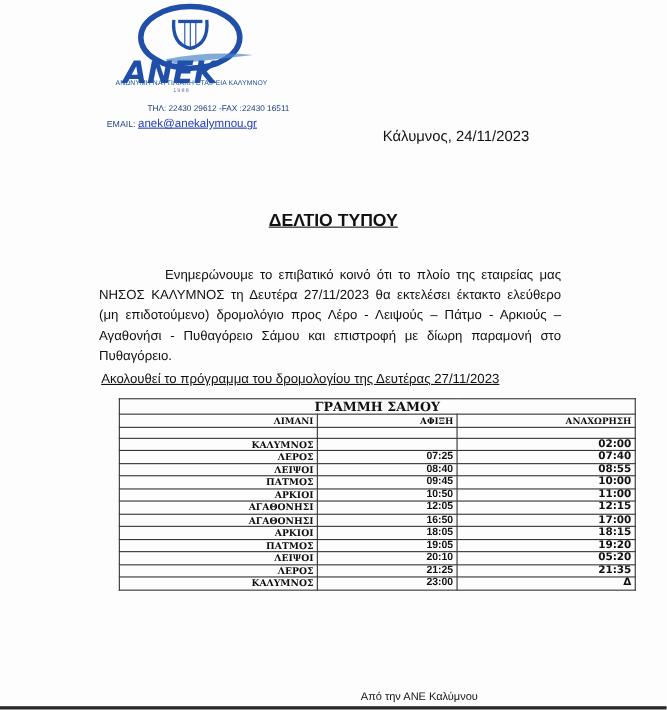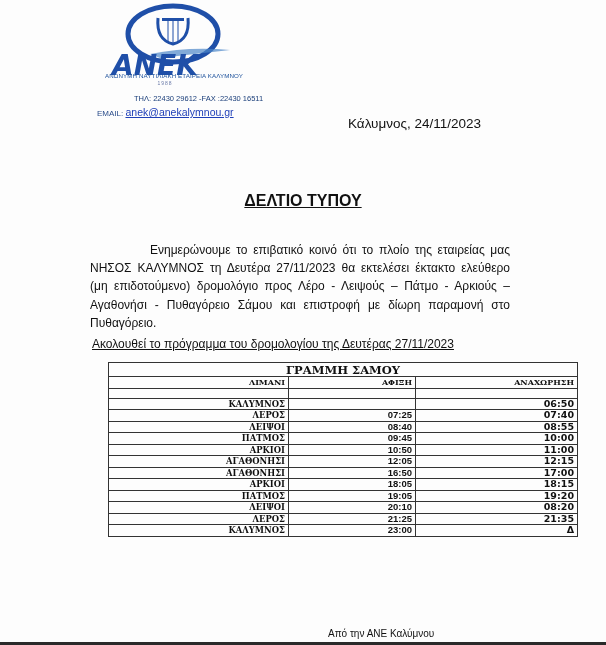--- a/index.html
+++ b/index.html
@@ -118,21 +118,21 @@
   <tr class="blank">
     <td class="c1"></td>
     <td class="c2"></td>
     <td class="c3"></td>
   </tr>
   </tbody>
     <tbody id="sched-body">
       <tr>
         <td class="c1">ΚΑΛΥΜΝΟΣ</td>
         <td class="c2"></td>
-        <td class="c3">06:50</td>
+        <td class="c3">02:00</td>
       </tr>
       <tr>
         <td class="c1">ΛΕΡΟΣ</td>
         <td class="c2">07:25</td>
         <td class="c3">07:40</td>
       </tr>
       <tr>
         <td class="c1">ΛΕΙΨΟΙ</td>
         <td class="c2">08:40</td>
         <td class="c3">08:55</td>
@@ -163,21 +163,21 @@
         <td class="c3">18:15</td>
       </tr>
       <tr>
         <td class="c1">ΠΑΤΜΟΣ</td>
         <td class="c2">19:05</td>
         <td class="c3">19:20</td>
       </tr>
       <tr>
         <td class="c1">ΛΕΙΨΟΙ</td>
         <td class="c2">20:10</td>
-        <td class="c3">08:20</td>
+        <td class="c3">05:20</td>
       </tr>
       <tr>
         <td class="c1">ΛΕΡΟΣ</td>
         <td class="c2">21:25</td>
         <td class="c3">21:35</td>
       </tr>
       <tr>
         <td class="c1">ΚΑΛΥΜΝΟΣ</td>
         <td class="c2">23:00</td>
         <td class="c3">Δ</td>

